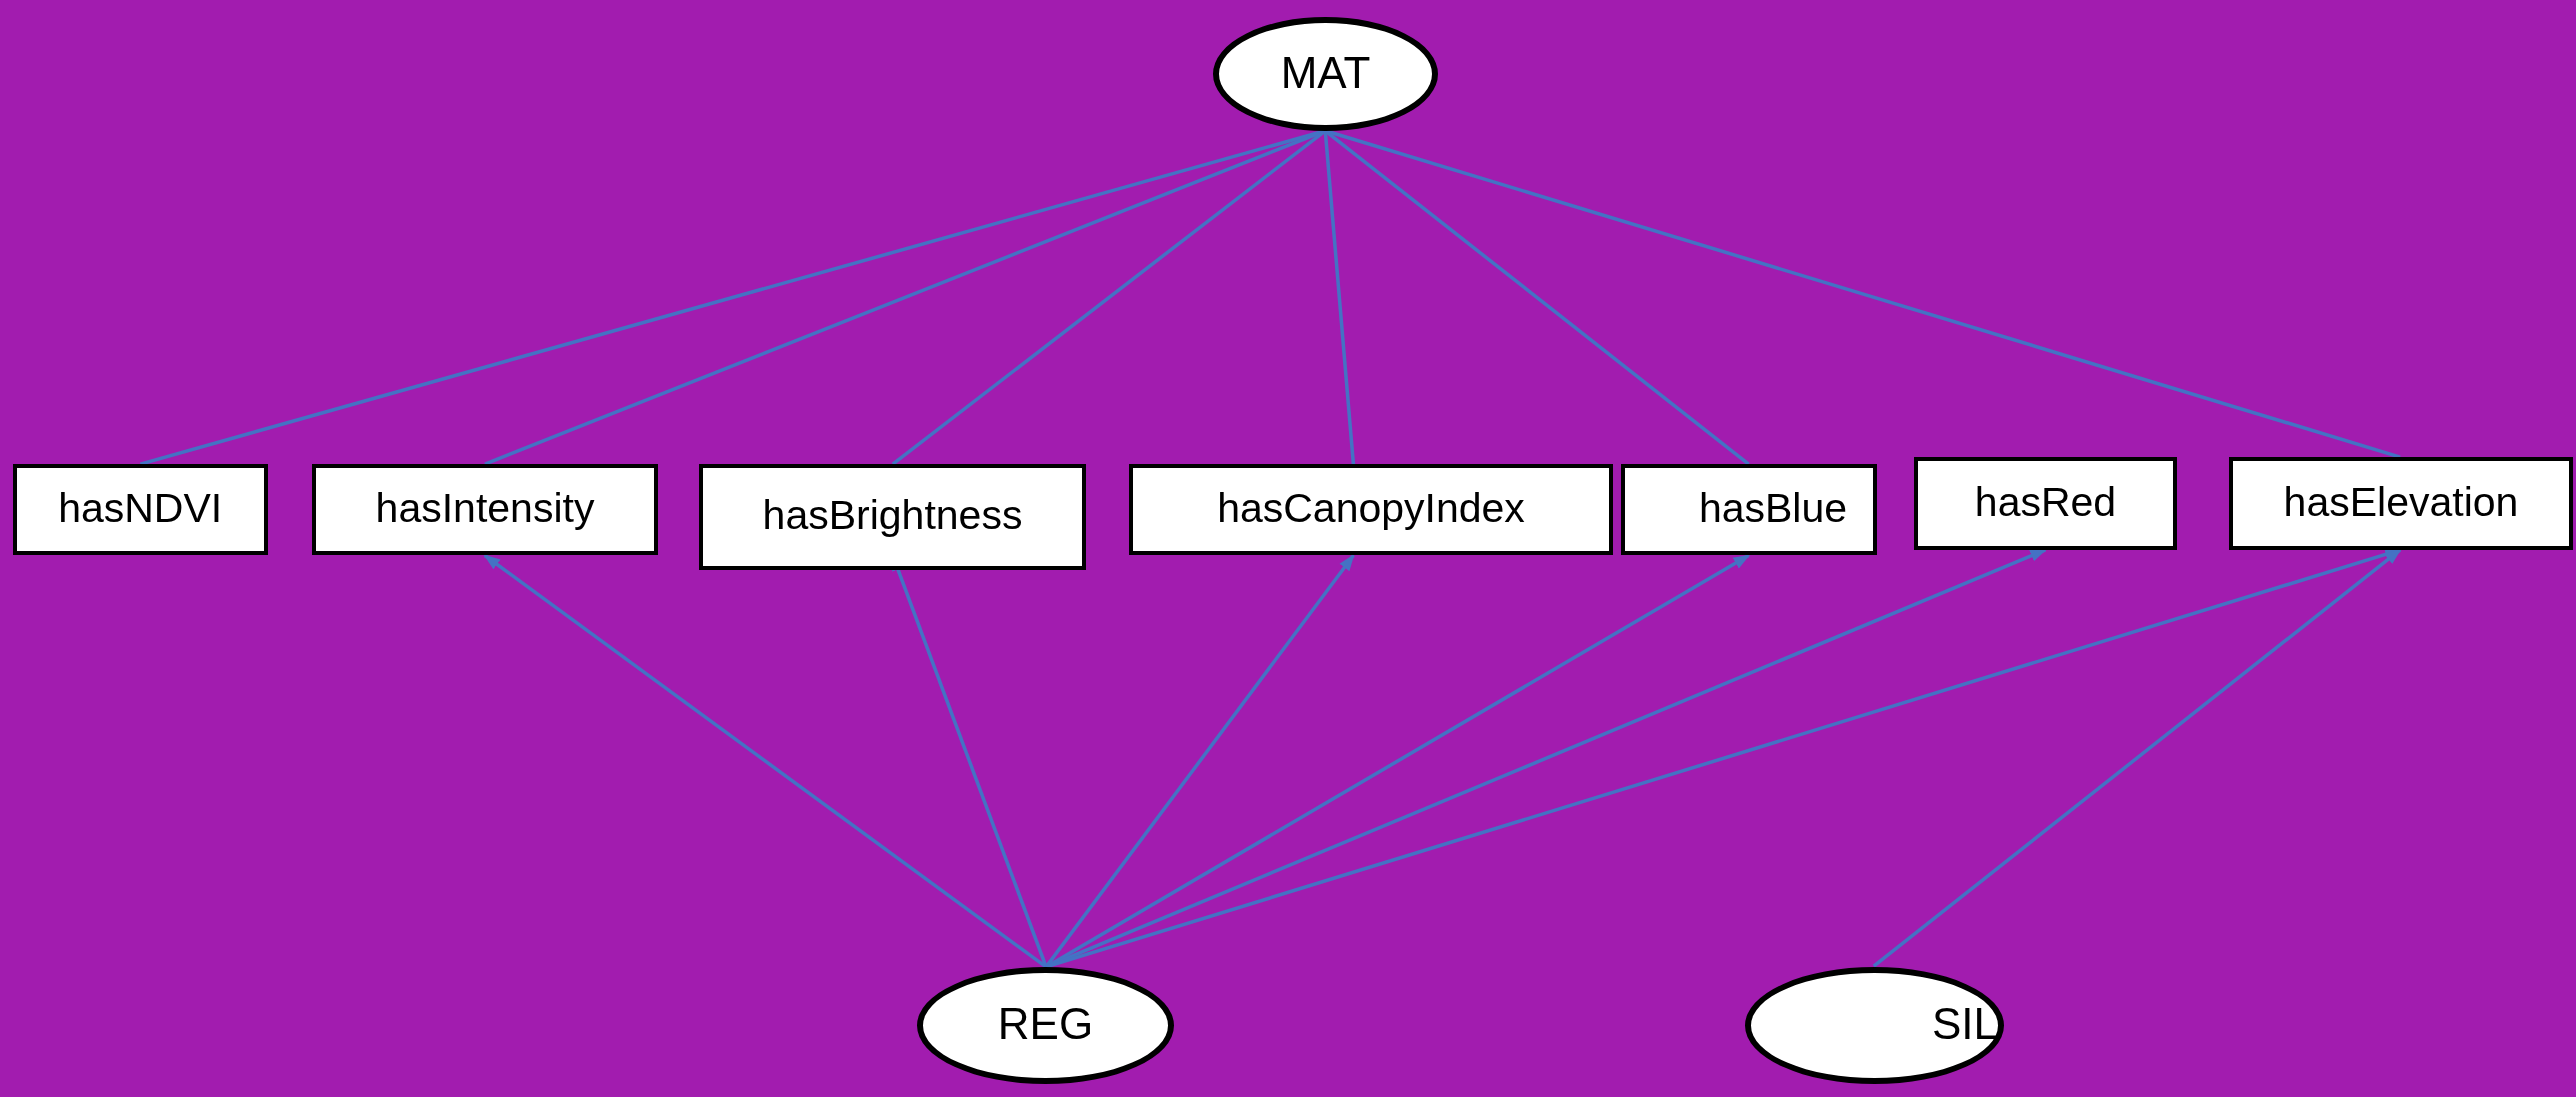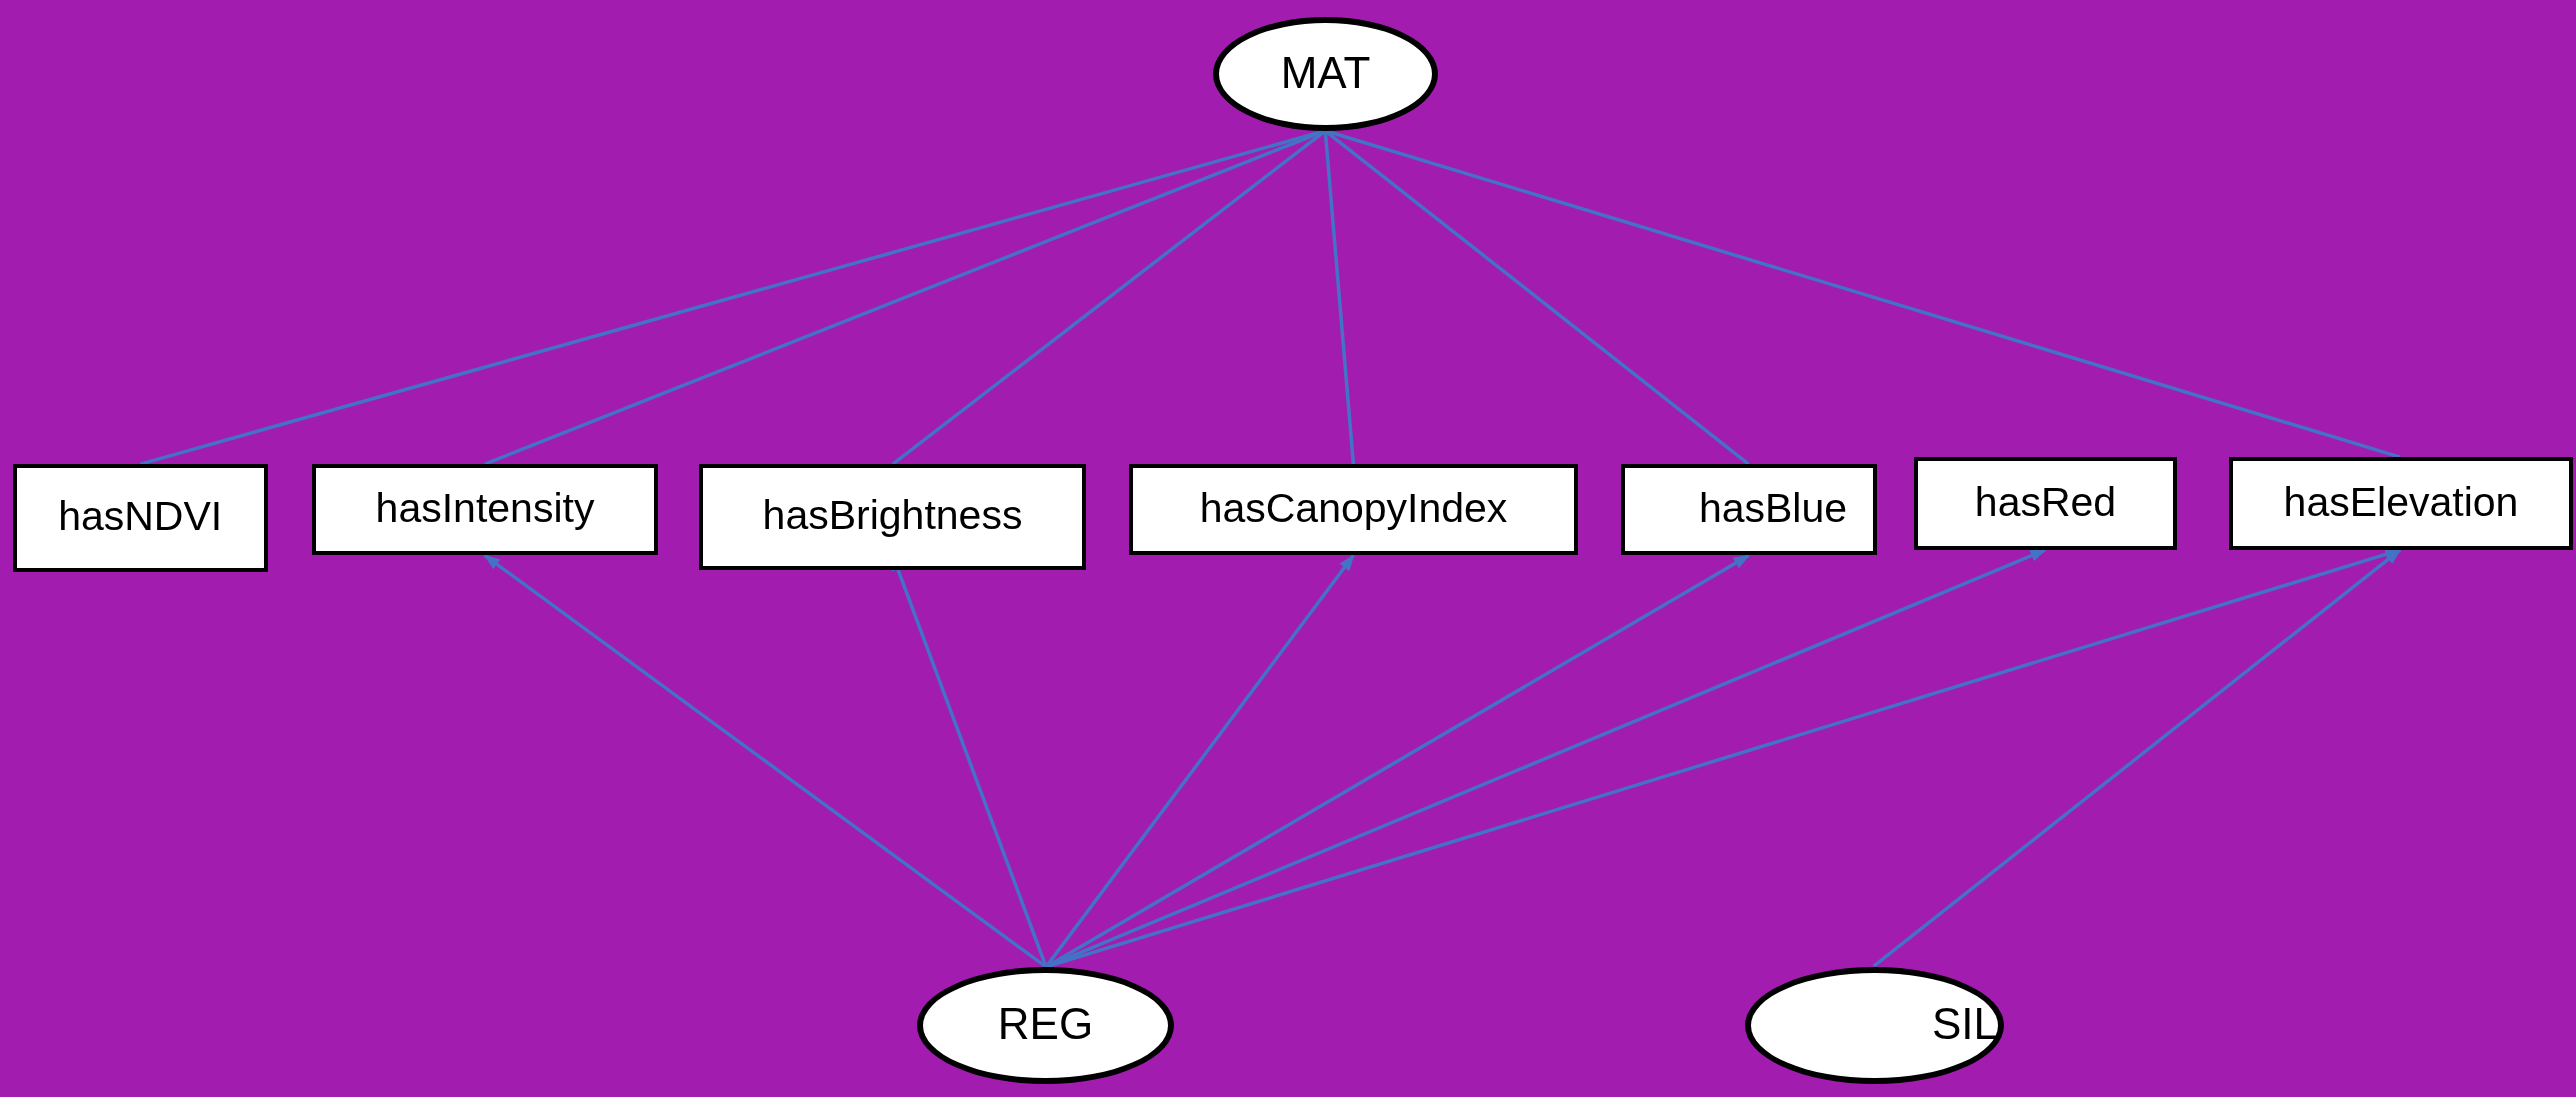--- a/index.html
+++ b/index.html
@@ -70,33 +70,33 @@
         <line x1="1487" y1="1375" x2="2908" y2="782" stroke="#4472C4" stroke-width="5" marker-end="url(#arrow-head)"></line>
         <line x1="1487" y1="1375" x2="3412.5" y2="782" stroke="#4472C4" stroke-width="5" marker-end="url(#arrow-head)"></line>
         <line x1="2664" y1="1374" x2="3412.5" y2="782" stroke="#4472C4" stroke-width="5" marker-end="url(#arrow-head)"></line>
       </g>
   </svg>
 
   <div class="node ellipse" style="left: 1213px; top: 17px; width: 225px; height: 114px;">
     <span class="label">MAT</span>
   </div>
 
-  <div class="node rect" style="left: 12.7px; top: 464px; width: 255px; height: 108px;">
+  <div class="node rect" style="left: 12.7px; top: 464px; width: 255px; height: 91px;">
     <span class="label">hasNDVI</span>
   </div>
 
   <div class="node rect" style="left: 312px; top: 464px; width: 346px; height: 91px;">
     <span class="label">hasIntensity</span>
   </div>
 
   <div class="node rect" style="left: 699px; top: 464px; width: 387px; height: 106px;">
     <span class="label">hasBrightness</span>
   </div>
 
-  <div class="node rect" style="left: 1129px; top: 464px; width: 449px; height: 91px;">
+  <div class="node rect" style="left: 1129px; top: 464px; width: 484px; height: 91px;">
     <span class="label">hasCanopyIndex</span>
   </div>
 
   <div class="node rect" style="left: 1621px; top: 464px; width: 256px; height: 91px; padding-left: 48px;">
     <span class="label">hasBlue</span>
   </div>
 
   <div class="node rect" style="left: 1914px; top: 457px; width: 263px; height: 93px;">
     <span class="label">hasRed</span>
   </div>

